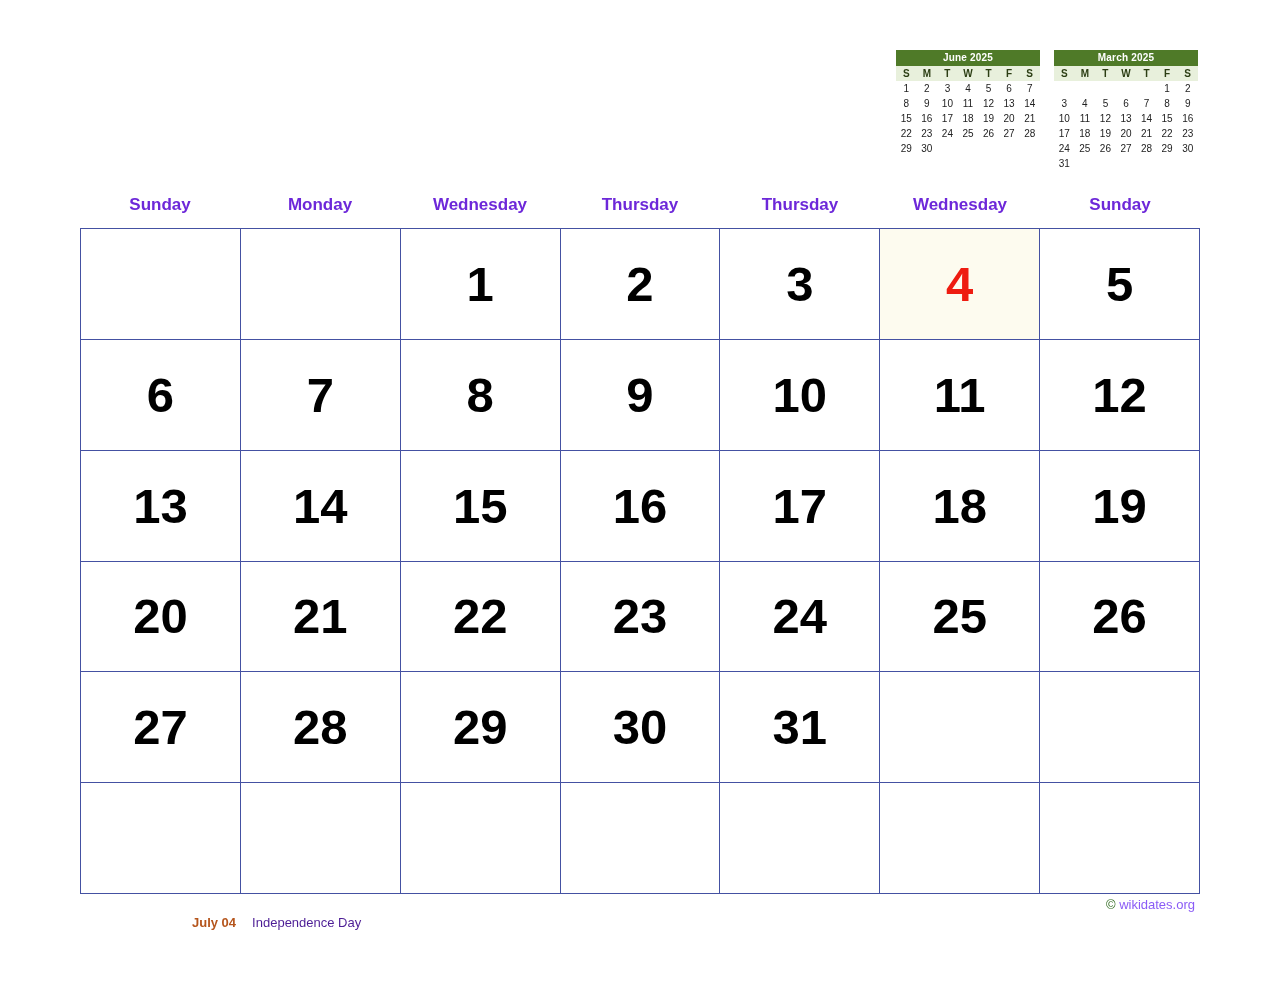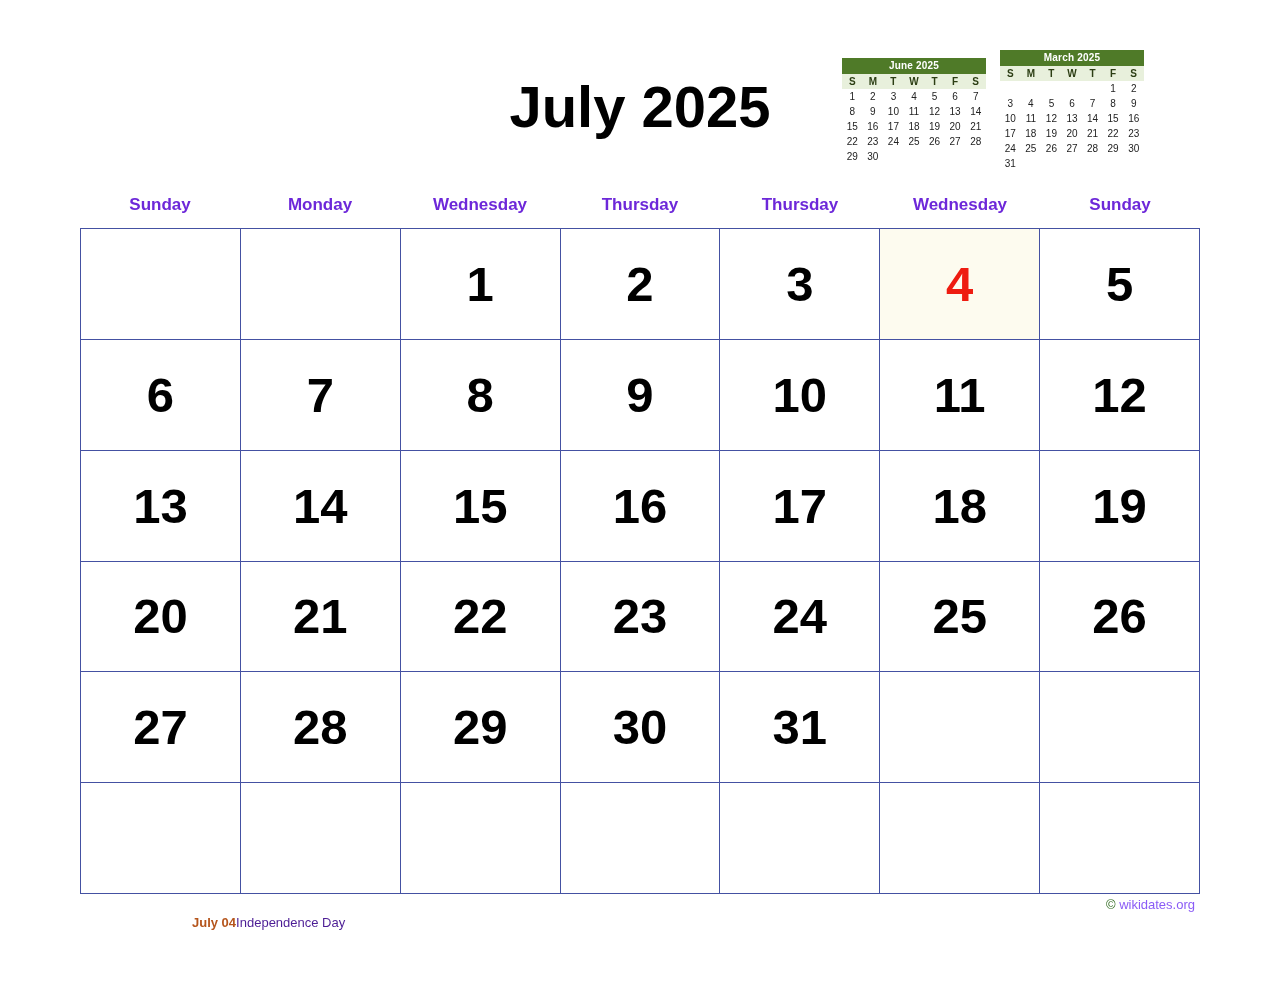--- a/index.html
+++ b/index.html
@@ -37,21 +37,21 @@
     line-height: 1;
   }
 
   
   .mini-wrap {
     position: absolute;
     top: 50px;
     display: flex;
     gap: 14px;
   }
-  .mini-wrap { left: 842px; align-items: center; }
+  .mini-wrap { left: 896px; }
   .mini {
     width: 144px;
     font-size: 10px;
   }
   .mini-title {
     background: #4f7a28;
     color: #ffffff;
     font-size: 10px;
     font-weight: bold;
     text-align: center;
@@ -140,40 +140,39 @@
   
   .footer-note {
     position: absolute;
     left: 192px;
     top: 915px;
     font-size: 13px;
   }
   .footer-note .date {
     color: #b5551c;
     font-weight: bold;
-    margin-right: 0;
+    margin-right: 16px;
   }
   .footer-note .desc {
     color: #4c1d95;
   }
   .credit {
     position: absolute;
     right: 85px;
     top: 897px;
     font-size: 13px;
     color: #2f6a1f;
   }
   .credit .sym { color: #2f6a1f; }
   .credit .wiki { color: #8b5cf6; font-weight: normal; }
 </style>
 </head>
 <body>
 
 <div class="header">
-  <div class="main-title">July 2025</div>
   <div class="mini-wrap" id="mini-wrap">
       <div class="mini">
         <div class="mini-title">June 2025</div>
         <div class="mini-dow">
           <span>S</span>
           <span>M</span>
           <span>T</span>
           <span>W</span>
           <span>T</span>
           <span>F</span>

